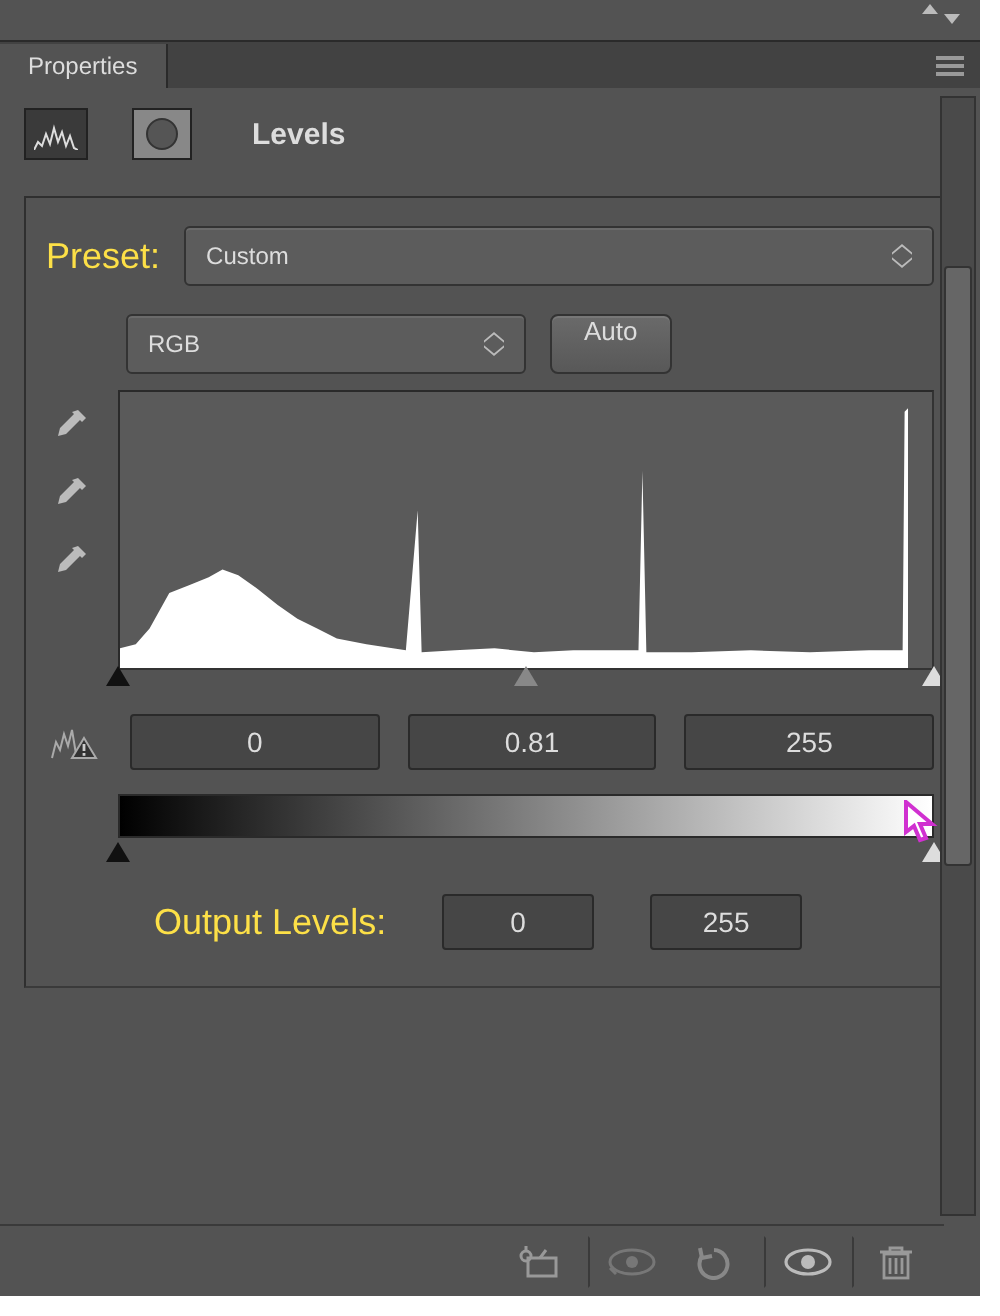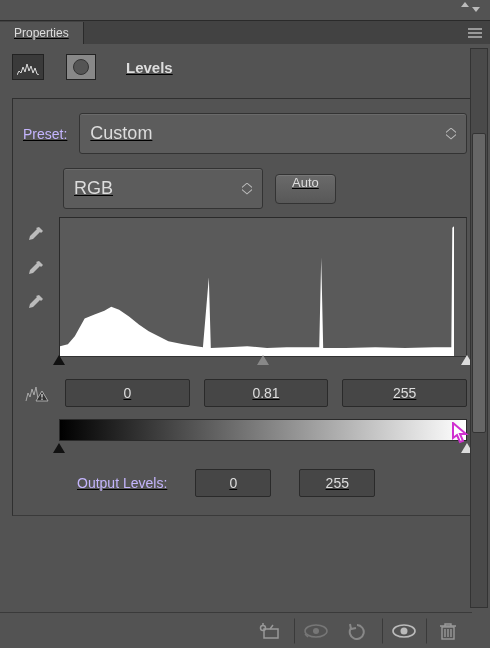--- a/index.html
+++ b/index.html
@@ -1,38 +1,38 @@
 <!DOCTYPE html>
 <html><head>
 <meta charset="utf-8">
 <style>
 *{box-sizing:border-box;margin:0;padding:0;font-family:Tahoma,Arial,sans-serif;}
 body{background:#fff;width:500px;height:658px;overflow:hidden;}
-.frame{width:490px;height:648px;background:#535353;position:relative;text-decoration:underline;}
+.frame{width:490px;height:648px;background:#535353;position:relative;}
 .topbar{height:20px;position:relative;}
 .arrows{position:absolute;right:10px;top:2px;display:flex;gap:3px;}
 .arr{width:0;height:0;border-left:4px solid transparent;border-right:4px solid transparent;}
 .ar{border-bottom:5px solid #bbb;}
 .al{border-top:5px solid #bbb;}
 .panel-tab{background:#424242;border-top:1px solid #2a2a2a;display:flex;align-items:center;height:24px;}
 .tab{background:#535353;padding:4px 14px;color:#ddd;font-size:12px;border-right:1px solid #2a2a2a;}
 .tab-menu{margin-left:auto;margin-right:8px;width:14px;height:10px;display:flex;flex-direction:column;justify-content:space-between;}
 .tab-menu .ln{height:2px;background:#999;}
 .tab-menu::before{content:"";position:absolute;}
 .panel-body{padding:10px 12px 0 12px;position:relative;}
 .title-row{display:flex;align-items:center;gap:22px;margin-bottom:18px;}
 .iconbox{width:32px;height:26px;background:#3a3a3a;border:1px solid #222;display:flex;align-items:center;justify-content:center;}
 .histogram-sm{width:22px;height:16px;}
 .maskbox{width:30px;height:26px;background:#888;border:1px solid #222;display:flex;align-items:center;justify-content:center;}
 .circ{width:16px;height:16px;border-radius:50%;background:#555;border:1px solid #333;}
 .title{color:#ddd;font-size:15px;font-weight:bold;margin-left:8px;}
 .inset{border:1px solid #3a3a3a;border-top-color:#2f2f2f;border-left-color:#2f2f2f;padding:14px 10px 18px 10px;position:relative;}
 .row{display:flex;align-items:center;gap:12px;margin-bottom:14px;}
-.lbl{color:#c4b5fd;font-size:14px;}
-.select{flex:1;height:41px;background:#5c5c5c;border:1px solid #333;border-radius:3px;box-shadow:inset 0 1px 0 #6a6a6a;display:flex;align-items:center;padding:0 10px;color:#ddd;font-size:18px;position:relative;}
+.lbl{color:#fde047;font-size:18px;}
+.select{flex:1;height:30px;background:#5c5c5c;border:1px solid #333;border-radius:3px;box-shadow:inset 0 1px 0 #6a6a6a;display:flex;align-items:center;padding:0 10px;color:#ddd;font-size:12px;position:relative;}
 .select::after{content:"";position:absolute;right:10px;top:50%;transform:translateY(-50%);width:10px;height:12px;background:linear-gradient(#bbb,#bbb);clip-path:polygon(0 35%,50% 0,100% 35%,100% 45%,50% 10%,0 45%,0 55%,50% 90%,100% 55%,100% 65%,50% 100%,0 65%);}
 .btn{height:30px;padding:0 16px;background:linear-gradient(#6a6a6a,#585858);border:1px solid #333;border-radius:4px;color:#ddd;font-size:13px;display:flex;align-items:flex-start;justify-content:center;box-shadow:inset 0 1px 0 #777;}
 .sub-row{display:flex;align-items:center;gap:12px;padding-left:40px;margin-bottom:8px;}
 .sub-row .select{flex:1;max-width:200px;}
 .chart-row{display:flex;gap:8px;}
 .eyedrop-col{width:28px;display:flex;flex-direction:column;gap:10px;padding-top:6px;}
 .eyedrop{width:24px;height:24px;display:flex;align-items:center;justify-content:center;}
 .chart{flex:1;height:140px;background:#5a5a5a;border:1px solid #333;border-top-color:#2a2a2a;border-left-color:#2a2a2a;position:relative;overflow:hidden;}
 .histo-fill{position:absolute;left:0;right:0;bottom:0;height:100%;}
 .slider-track{position:relative;height:14px;margin-left:36px;margin-top:-2px;margin-bottom:10px;}

